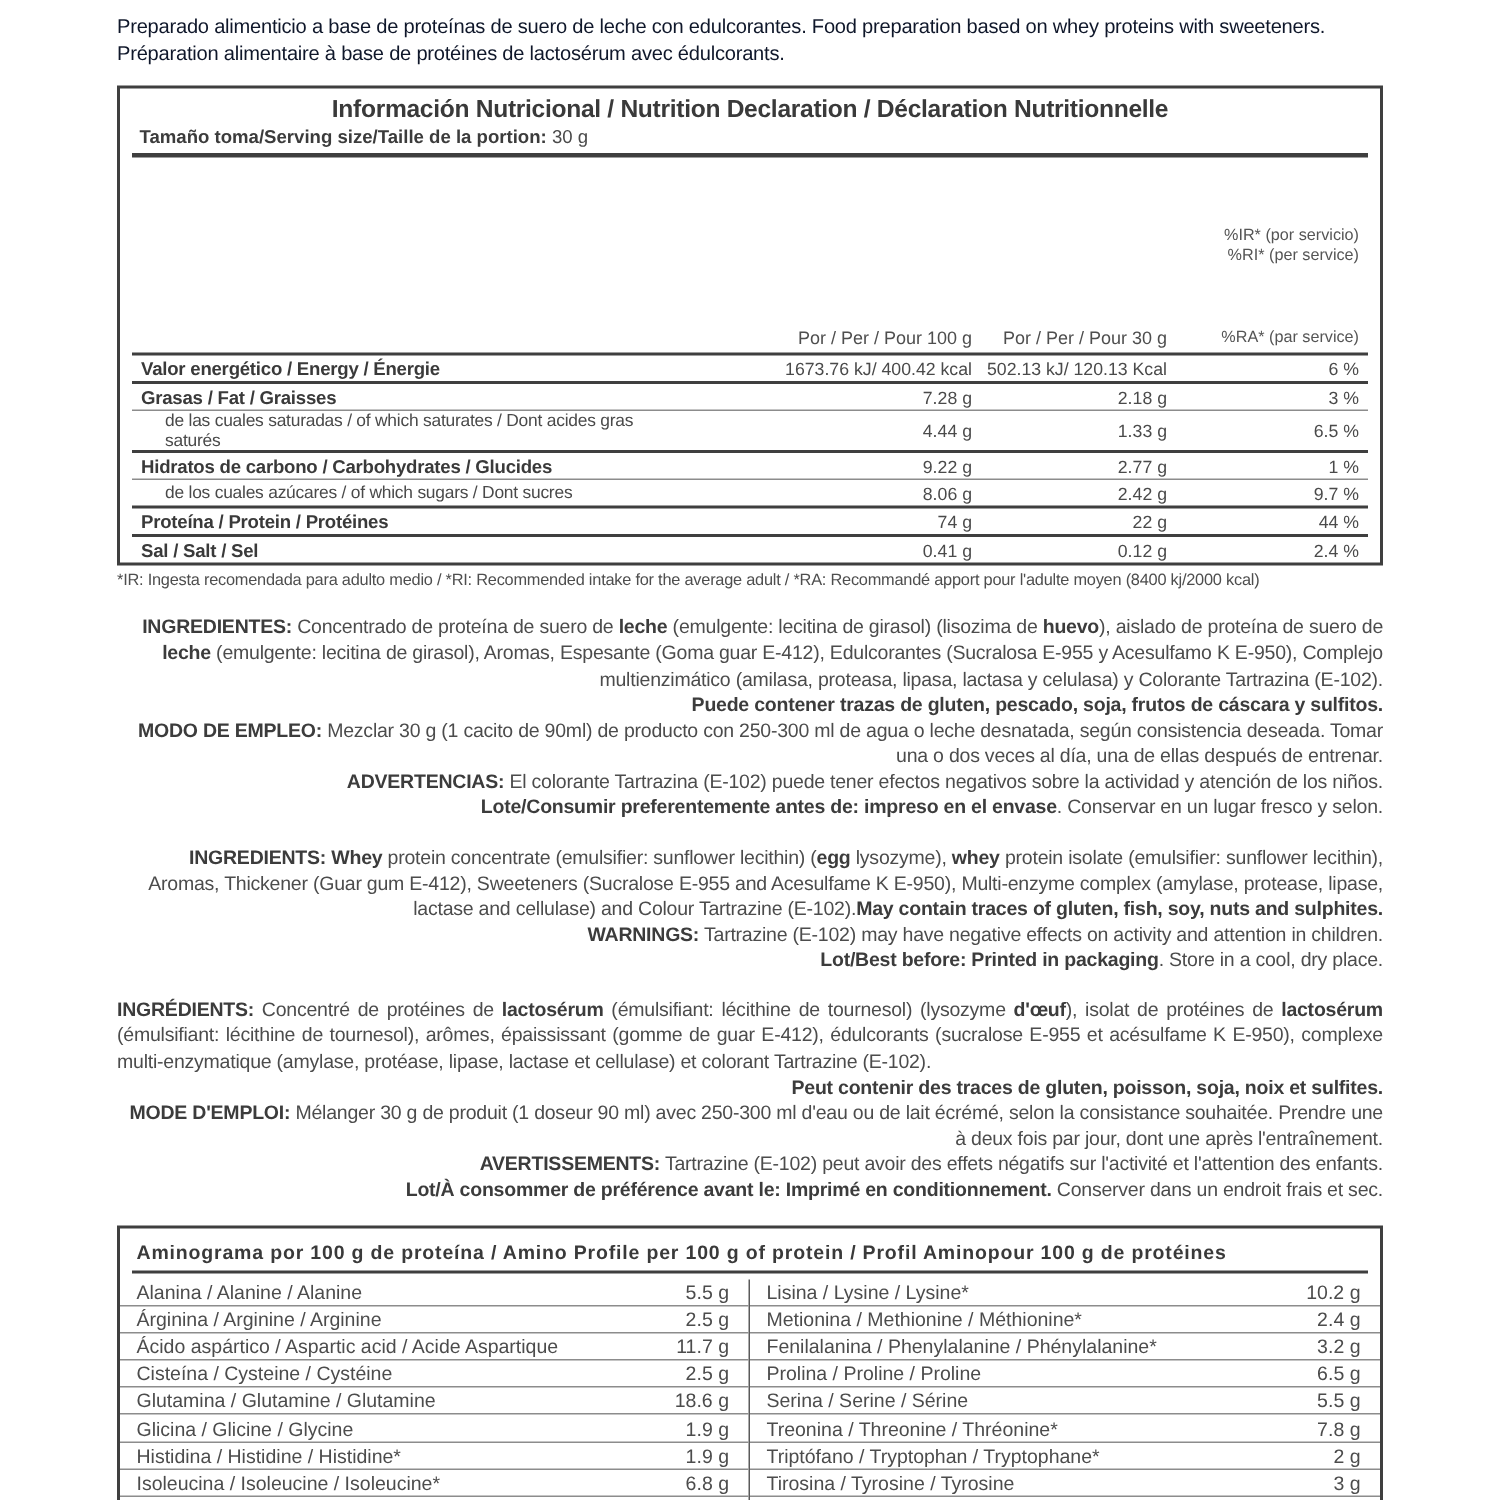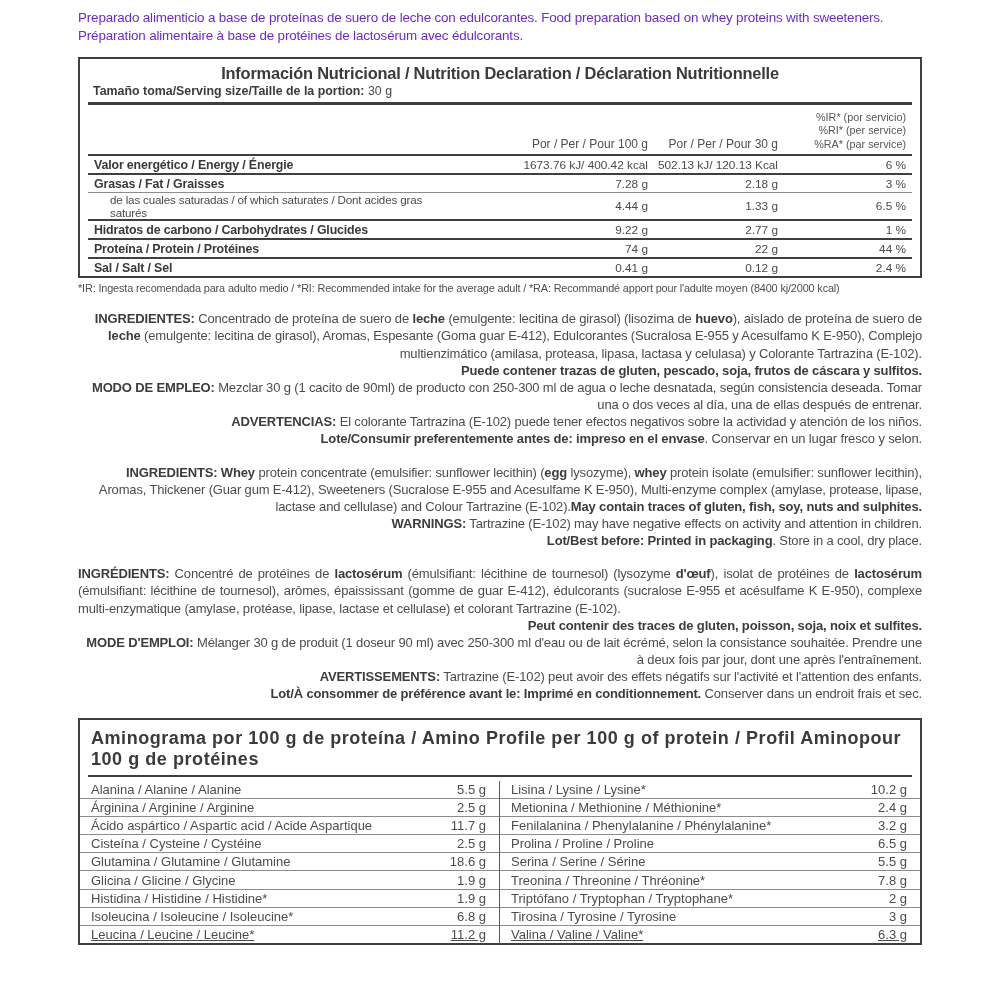--- a/index.html
+++ b/index.html
@@ -5,51 +5,51 @@
   html,body{margin:0;padding:0;background:#fff;}
   body{width:1000px;height:1000px;overflow:hidden;
        font-family:"Liberation Sans",sans-serif;color:#4c4c4c;
        -webkit-font-smoothing:antialiased;}
   .page{padding:9px 78px 0 78px;box-sizing:border-box;}
   .b{font-weight:bold;color:#3c3c3c;}
   .para{margin:0;text-align:right;}
   .justify{text-align:justify;}
 
   
-  .intro{font-size:13.4px;line-height:1.34;letter-spacing:-0.15px;color:#6d28d9;}
+  .intro{font-size:13.4px;line-height:1.34;letter-spacing:-0.15px;color:#0f172a;}
 
   
   .nbox{border:2.5px solid #3f3f3f;margin-top:12px;color:#4a4a4a;}
   .nbox-title{text-align:center;font-weight:bold;font-size:16.4px;color:#3a3a3a;
               padding-top:5px;letter-spacing:-0.2px;}
   .nbox-serving{font-size:12.4px;font-weight:bold;color:#3c3c3c;padding:1px 0 4px 13px;}
   .nbox-serving .sv{font-weight:normal;color:#4a4a4a;}
   .ninner{margin:0 8px;}
   .nrule{border-top:3.5px solid #3f3f3f;}
   .nh-small{text-align:right;font-size:10.8px;padding:0 6px;line-height:1.22;color:#555;}
-  .nhead-top{padding-top:6px;}
+  .nhead-top{padding-top:6px;margin-top:40px;}
   .nh-cols{display:grid;grid-template-columns:1fr 200px 130px 128px;align-items:end;
-           padding:0 6px 3px 6px;}
+           padding:0 6px 3px 6px;margin-top:41px;}
   .nh-col{text-align:right;font-size:12px;color:#4e4e4e;}
   .nrow{display:grid;grid-template-columns:1fr 200px 130px 128px;align-items:center;
         min-height:17px;padding:0 6px;}
   .nrow .c1{font-size:12.4px;letter-spacing:-0.15px;}
   .nrow.bold .c1{font-weight:bold;color:#3a3a3a;}
   .nrow.sub .c1{font-size:11.6px;padding-left:16px;}
   .nrow .cv{text-align:right;font-size:11.8px;}
   .bt-thick{border-top:2.5px solid #3f3f3f;}
   .bt-thin{border-top:1px solid #8c8c8c;}
   .nfoot{font-size:10.9px;margin-top:4px;letter-spacing:-0.15px;color:#4e4e4e;}
 
   
   .lang-block{margin-top:16px;font-size:13px;line-height:1.32;letter-spacing:-0.15px;}
 
   
   .abox{border:2.2px solid #3f3f3f;margin-top:15px;}
-  .abox-title{font-weight:bold;font-size:18px;letter-spacing:0.55px;color:#3a3a3a;
+  .abox-title{font-weight:bold;font-size:13px;letter-spacing:0.55px;color:#3a3a3a;
               padding:8px 8px 5px 11px;}
   .arule{border-top:2.5px solid #3f3f3f;margin:0 8px;}
   .acols{display:grid;grid-template-columns:1fr 1fr;padding-top:4px;}
   .acol-left{border-right:1.6px solid #5a5a5a;}
   .arow{display:flex;justify-content:space-between;align-items:center;height:17.2px;
         border-bottom:1.4px solid #8c8c8c;padding:0 13px 0 11px;font-size:13px;}
   .arow:last-child{border-bottom:none;text-decoration:underline;}
   .arow .aval{white-space:nowrap;padding-left:8px;}
   .afoot{font-size:11.6px;margin-top:13px;color:#4e4e4e;}
 </style>
@@ -94,20 +94,26 @@
             <div class="cv">4.44 g</div>
             <div class="cv">1.33 g</div>
             <div class="cv">6.5 %</div>
           </div>
           <div class="nrow bold bt-thick">
             <div class="c1">Hidratos de carbono / Carbohydrates / Glucides</div>
             <div class="cv">9.22 g</div>
             <div class="cv">2.77 g</div>
             <div class="cv">1 %</div>
           </div>
+          <div class="nrow sub bt-thin">
+            <div class="c1">de los cuales azúcares / of which sugars / Dont sucres</div>
+            <div class="cv">8.06 g</div>
+            <div class="cv">2.42 g</div>
+            <div class="cv">9.7 %</div>
+          </div>
           <div class="nrow bold bt-thick">
             <div class="c1">Proteína / Protein / Protéines</div>
             <div class="cv">74 g</div>
             <div class="cv">22 g</div>
             <div class="cv">44 %</div>
           </div>
           <div class="nrow bold bt-thick">
             <div class="c1">Sal / Salt / Sel</div>
             <div class="cv">0.41 g</div>
             <div class="cv">0.12 g</div>

